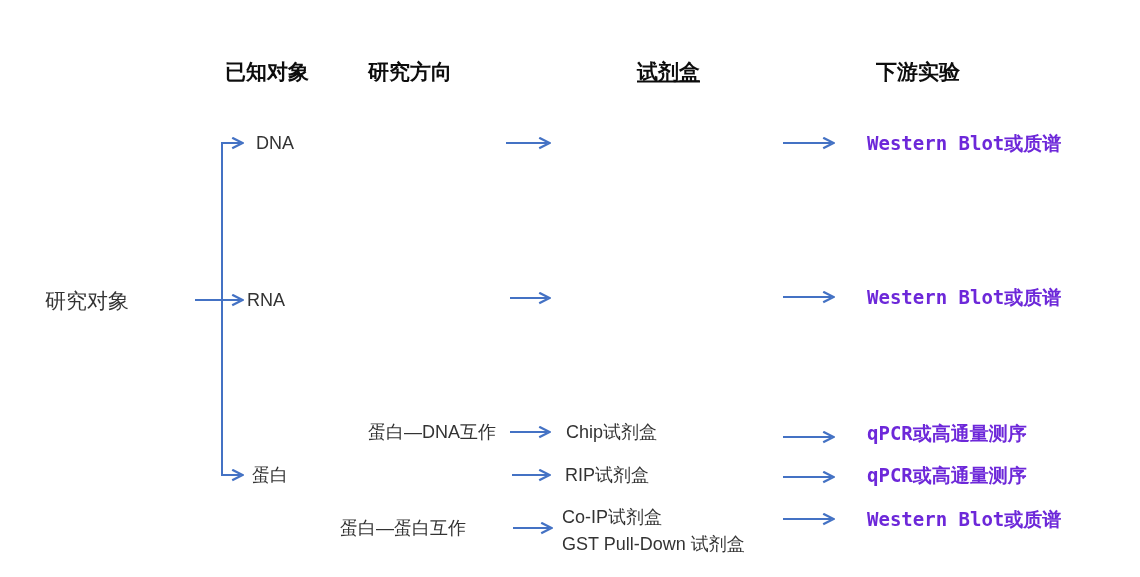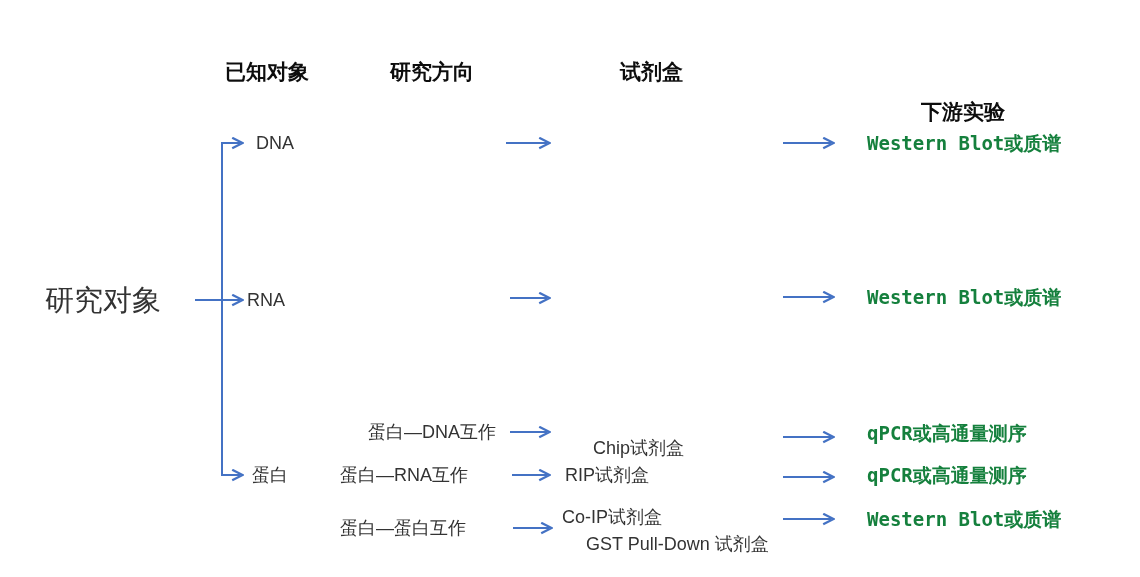--- a/index.html
+++ b/index.html
@@ -27,21 +27,21 @@
   }
   .hd {
     font-weight: bold;
     color: #0d0d0d;
     font-size: 21px;
   }
   .mono {
     font-family: "DejaVu Sans Mono", "Liberation Mono", monospace;
     font-weight: bold;
     font-size: 19px;
-    color: #15803d;
+    color: #6d28d9;
   }
   .conn { stroke: #4472C4; stroke-width: 2; fill: none; }
 </style>
 </head>
 <body>
 
 <div id="canvas">
 
   <svg id="connectors" width="1140" height="577" viewBox="0 0 1140 577" xmlns="http://www.w3.org/2000/svg">
     <defs>
@@ -62,38 +62,37 @@
     <path class="conn" d="M513,528 H549" marker-end="url(#arrowhead)"></path>
 
     <path class="conn" d="M783,143 H831" marker-end="url(#arrowhead)"></path>
     <path class="conn" d="M783,297 H831" marker-end="url(#arrowhead)"></path>
     <path class="conn" d="M783,437 H831" marker-end="url(#arrowhead)"></path>
     <path class="conn" d="M783,477 H831" marker-end="url(#arrowhead)"></path>
     <path class="conn" d="M783,519 H831" marker-end="url(#arrowhead)"></path>
   </svg>
 
   <div class="t hd" style="left:225px; top:71px;">已知对象</div>
-  <div class="t hd" style="left:390px; top:71px;">研究方向</div>
-  <div class="t hd" style="left:620px; top:71px;">试剂盒</div>
-  <div class="t hd" style="left:921px; top:71px;margin-top:40px;">下游实验</div>
+  <div class="t hd" style="left:368px; top:71px;">研究方向</div>
+  <div class="t hd" style="left:637px; top:71px;text-decoration:underline;">试剂盒</div>
+  <div class="t hd" style="left:876px; top:71px;">下游实验</div>
 
-  <div class="t" style="left:45px; top:300px; font-size:29px;">研究对象</div>
+  <div class="t" style="left:45px; top:300px; font-size:21px;">研究对象</div>
 
   <div class="t" style="left:256px; top:143px;">DNA</div>
   <div class="t" style="left:247px; top:300px;">RNA</div>
   <div class="t" style="left:252px; top:475px;">蛋白</div>
 
   <div class="t" style="left:340px; top:432px;margin-left:28px;">蛋白—DNA互作</div>
-  <div class="t" style="left:340px; top:475px;">蛋白—RNA互作</div>
   <div class="t" style="left:340px; top:528px;">蛋白—蛋白互作</div>
 
-  <div class="t" style="left:593px; top:432px;margin-top:16px;">Chip试剂盒</div>
+  <div class="t" style="left:566px; top:432px;">Chip试剂盒</div>
   <div class="t" style="left:565px; top:475px;">RIP试剂盒</div>
   <div class="t" style="left:562px; top:517px;">Co-IP试剂盒</div>
-  <div class="t" style="left:562px; top:544px;margin-left:24px;">GST Pull-Down 试剂盒</div>
+  <div class="t" style="left:562px; top:544px;">GST Pull-Down 试剂盒</div>
 
   <div class="t mono" style="left:867px; top:143px;">Western Blot或质谱</div>
   <div class="t mono" style="left:867px; top:297px;">Western Blot或质谱</div>
   <div class="t mono" style="left:867px; top:433px;">qPCR或高通量测序</div>
   <div class="t mono" style="left:867px; top:475px;">qPCR或高通量测序</div>
   <div class="t mono" style="left:867px; top:519px;">Western Blot或质谱</div>
 
 </div>
 
 </body></html>

